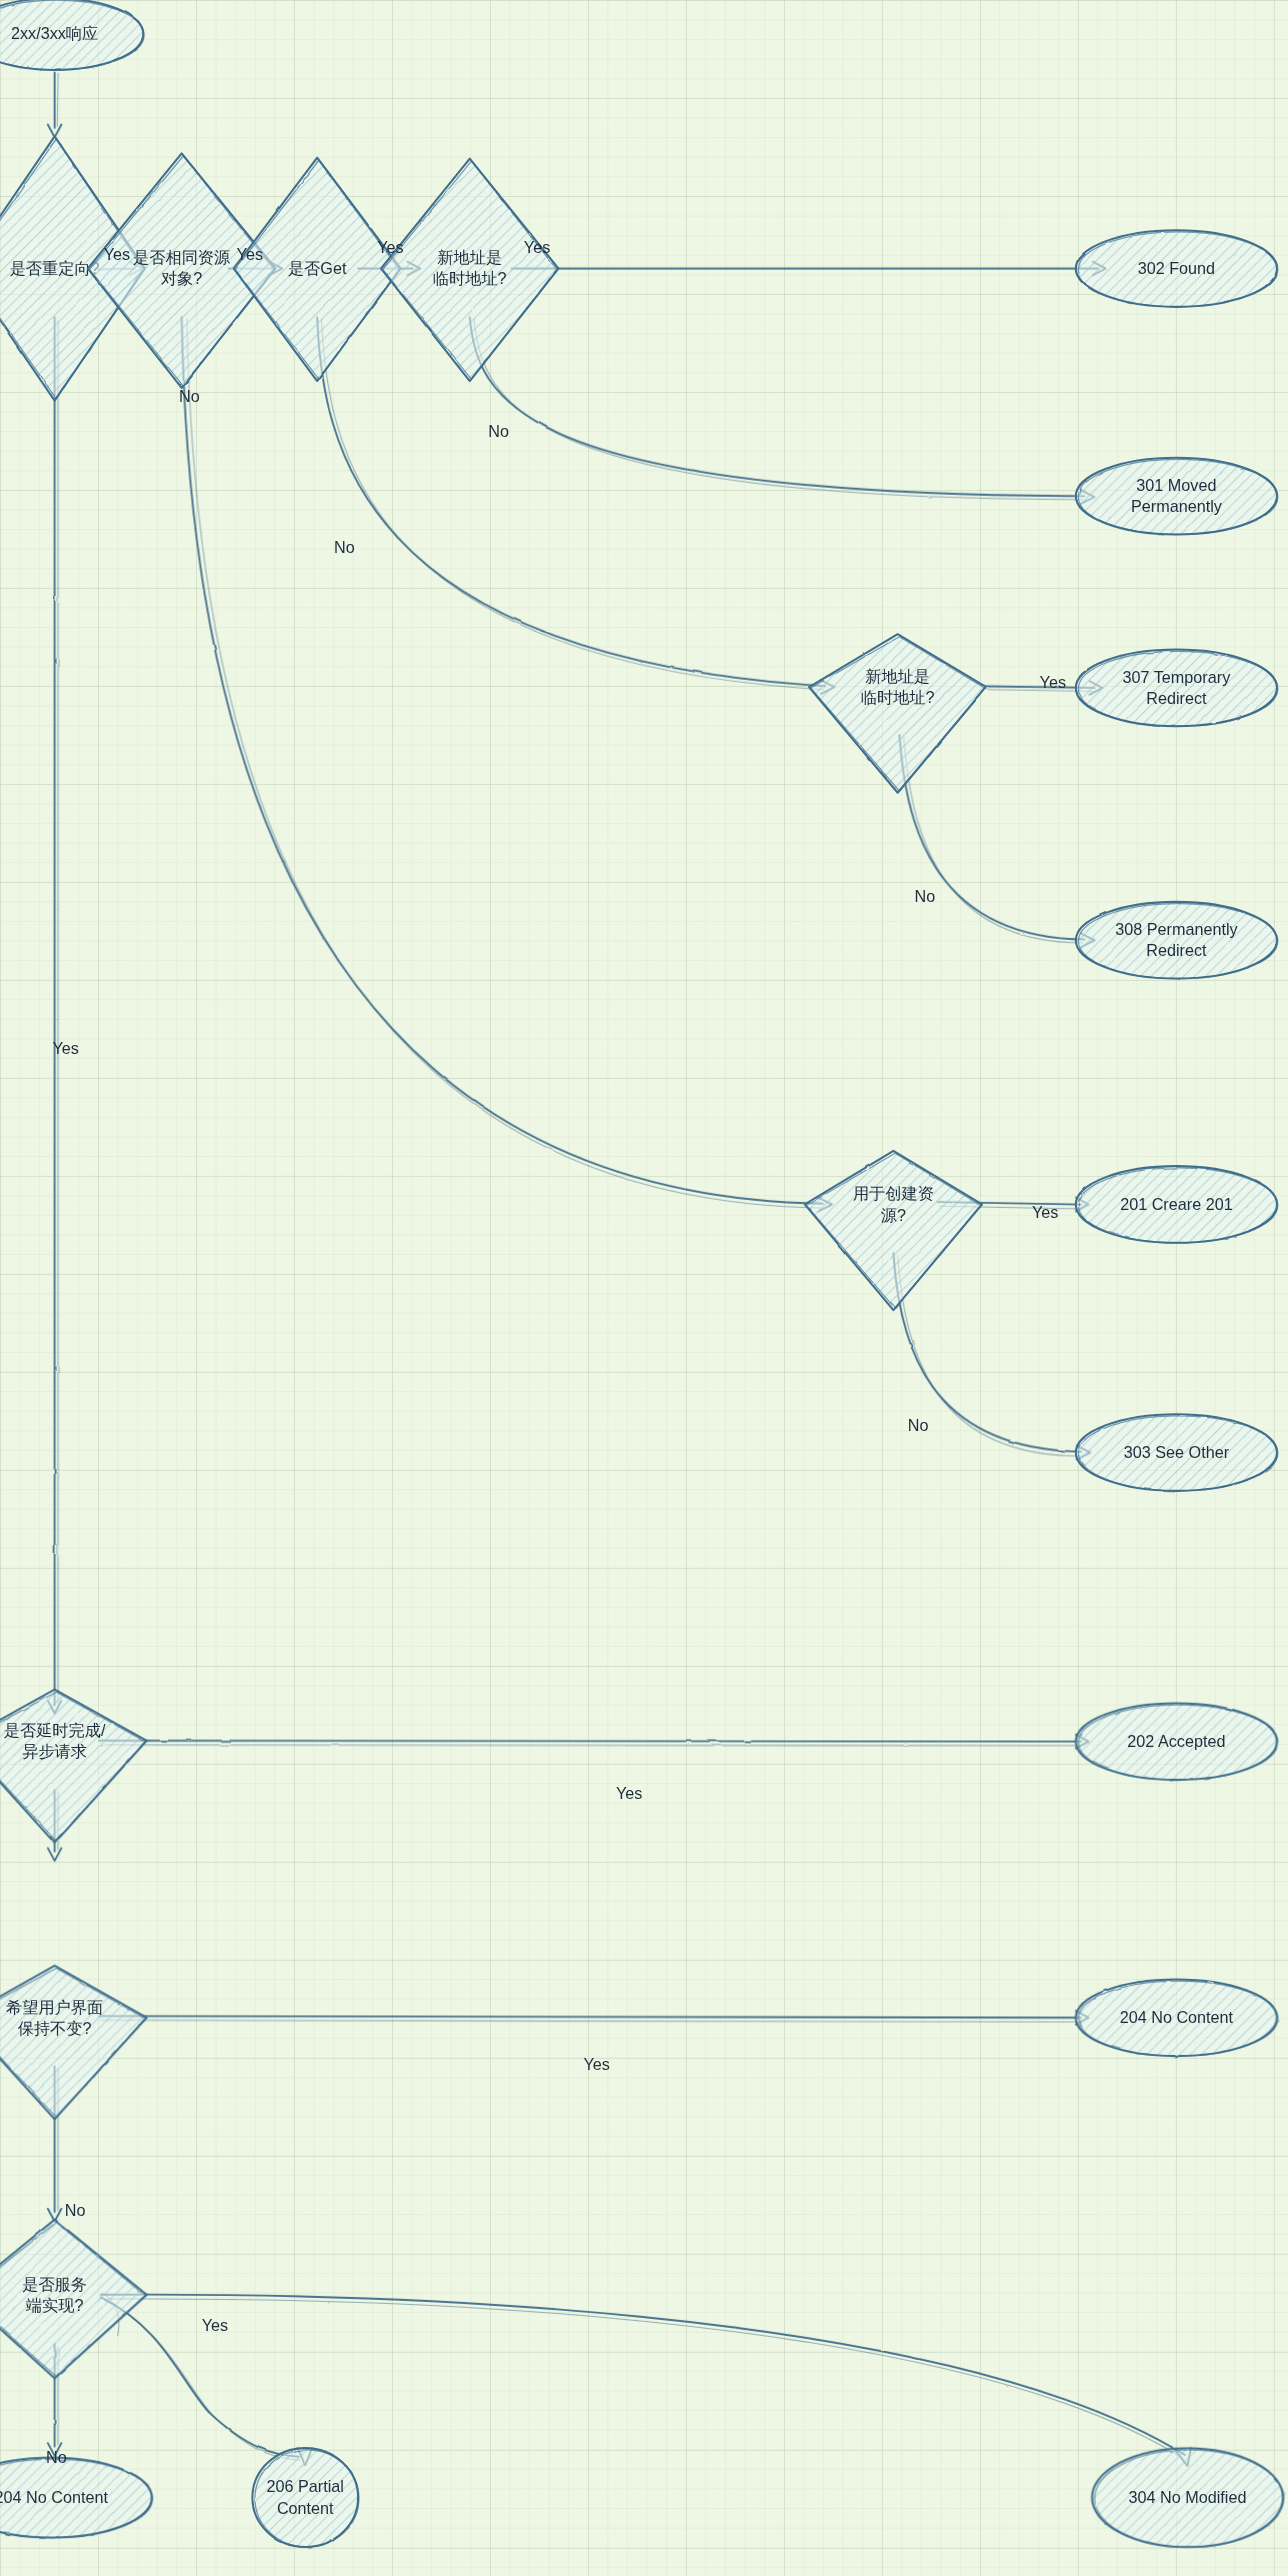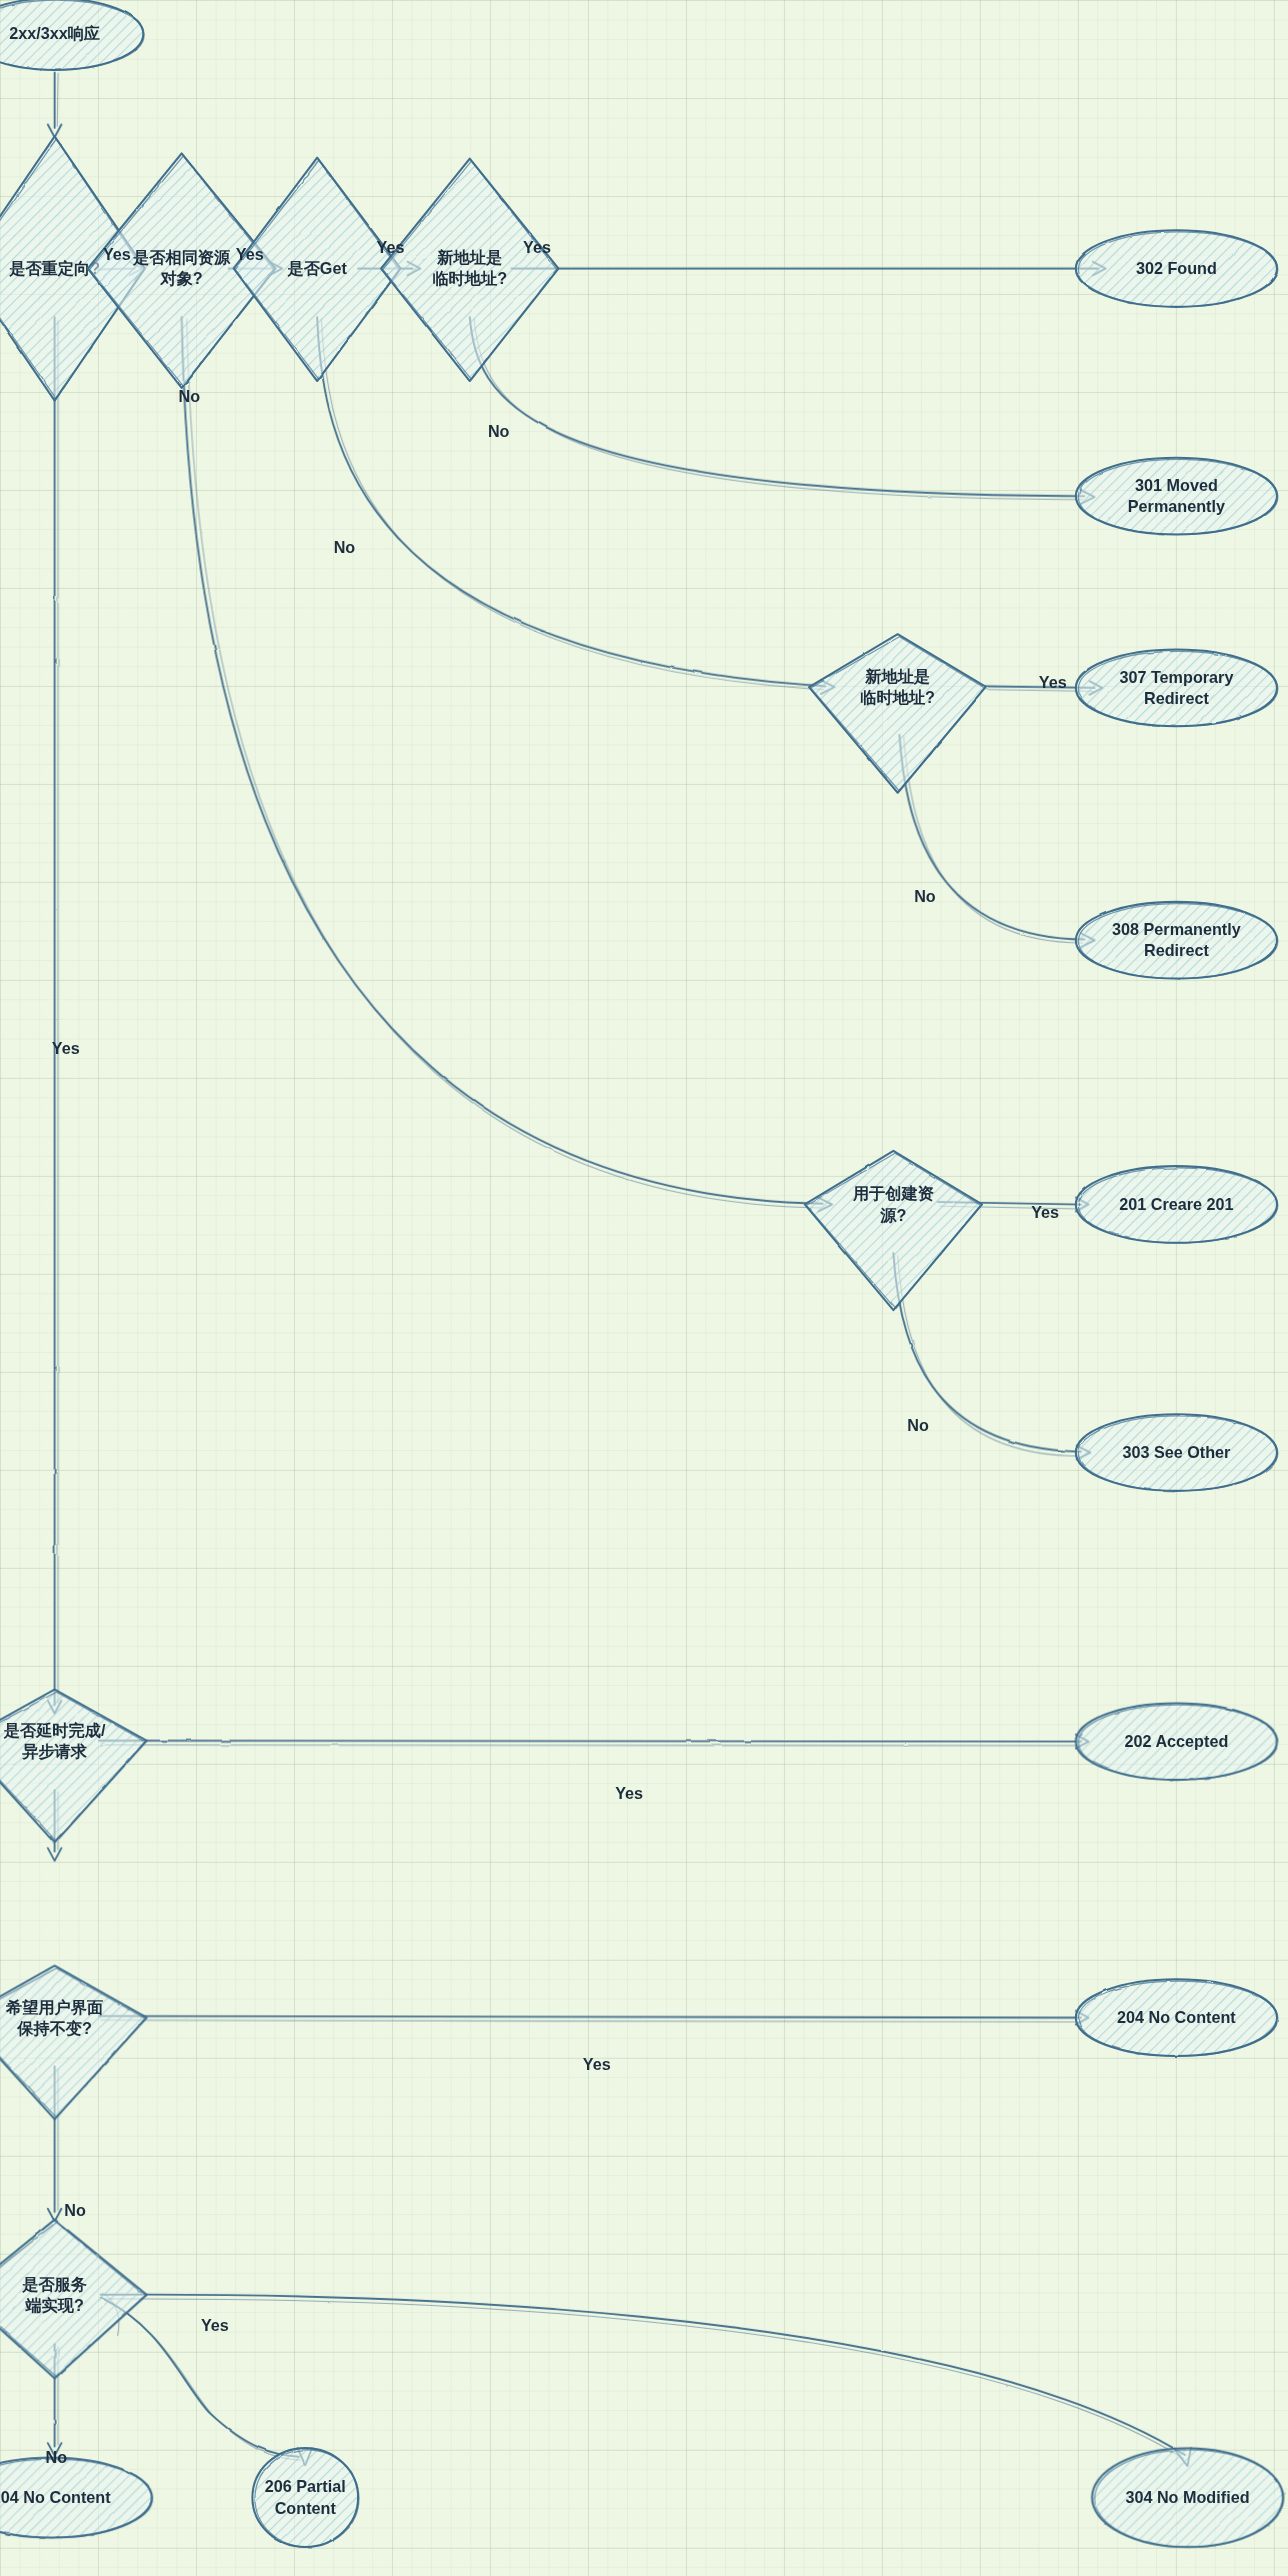--- a/index.html
+++ b/index.html
@@ -13,21 +13,20 @@
     height: 2576px;
     background-color: #eef6e4;
     background-image:
       linear-gradient(to right, rgba(170,190,160,0.28) 0.9px, transparent 0.9px),
       linear-gradient(to bottom, rgba(170,190,160,0.28) 0.9px, transparent 0.9px),
       linear-gradient(to right, rgba(170,190,160,0.13) 0.9px, transparent 0.9px),
       linear-gradient(to bottom, rgba(170,190,160,0.13) 0.9px, transparent 0.9px);
     background-size: 98px 98px, 98px 98px, 19.6px 19.6px, 19.6px 19.6px;
     font-family: "Liberation Sans", "DejaVu Sans", sans-serif;
     overflow: hidden;
-    font-weight: bold;
   }
   #flow-svg {
     position: absolute;
     top: 0; left: 0;
     width: 1289px;
     height: 2576px;
   }
   .node-label {
     font-family: "Liberation Sans", "DejaVu Sans", sans-serif;
     font-size: 19px;

